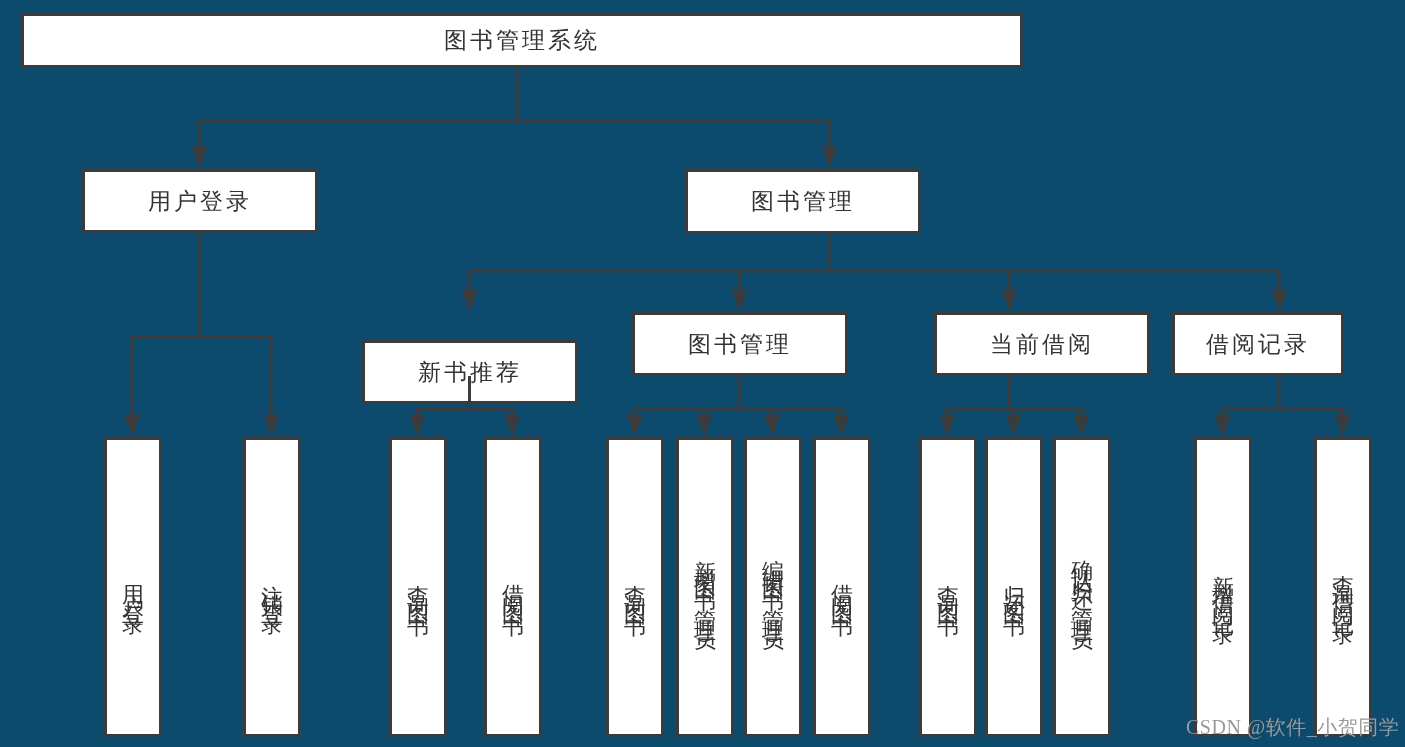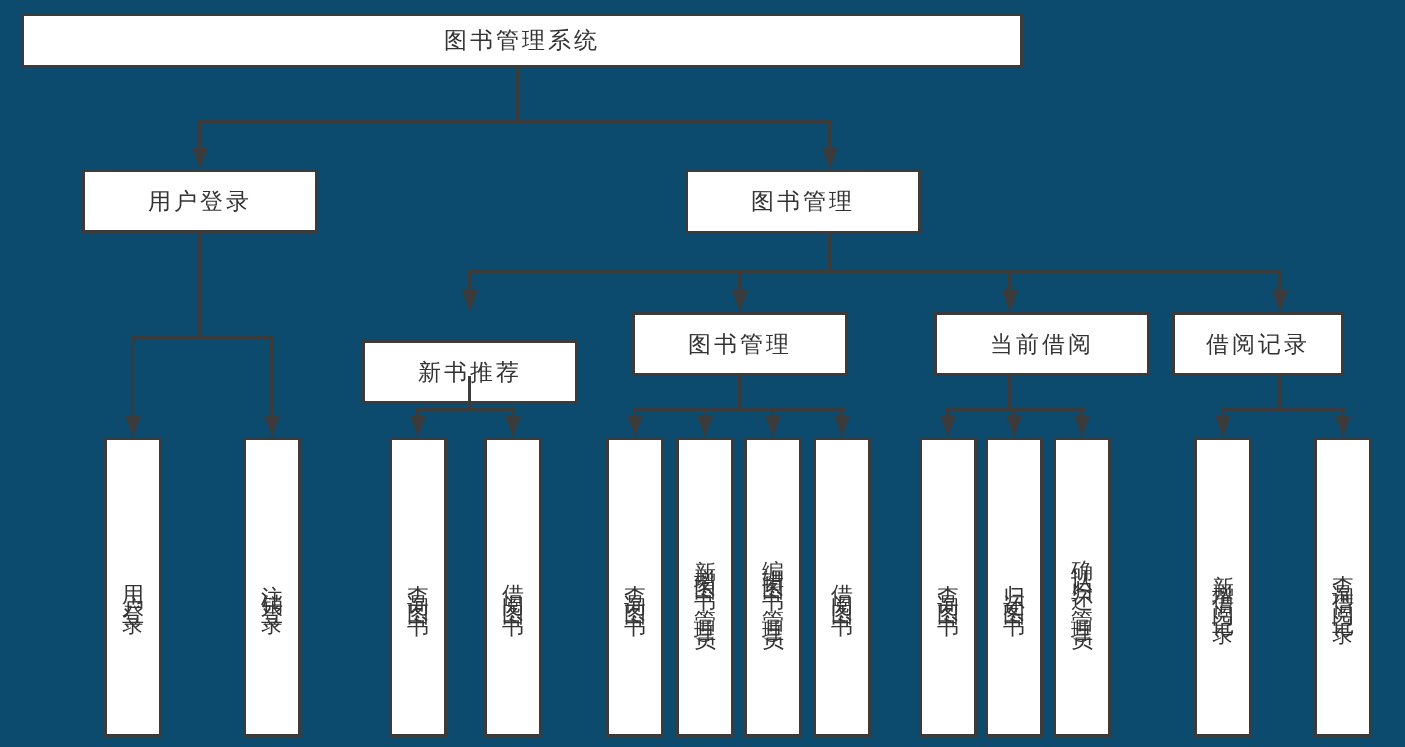--- a/index.html
+++ b/index.html
@@ -154,14 +154,15 @@
     <span>确认归还（管理员）</span>
   </div>
 
   <div class="node v-node" style="left:1194px;top:437px;width:58px;height:300px;">
     <span>新增借阅记录</span>
   </div>
   <div class="node v-node" style="left:1314px;top:437px;width:58px;height:300px;">
     <span>查询借阅记录</span>
   </div>
 
+  <div class="watermark">CSDN @软件_小贺同学</div>
 
 </div>
 
 </body></html>

